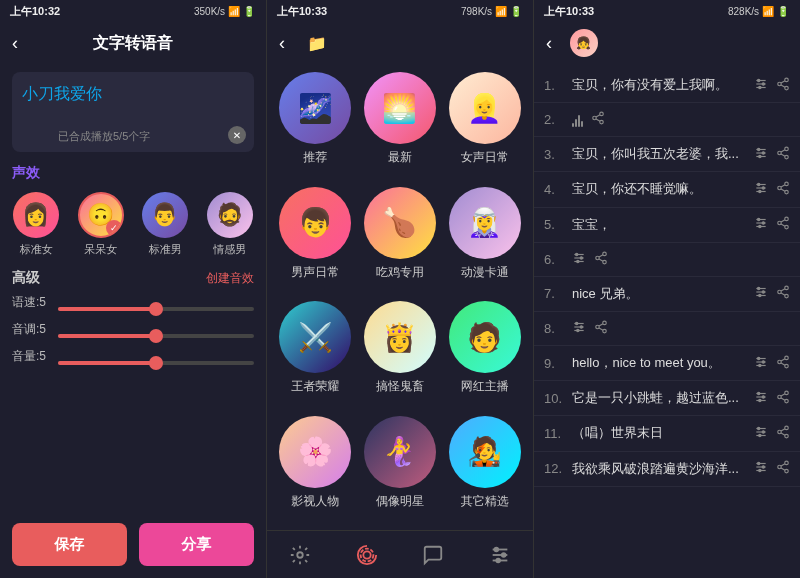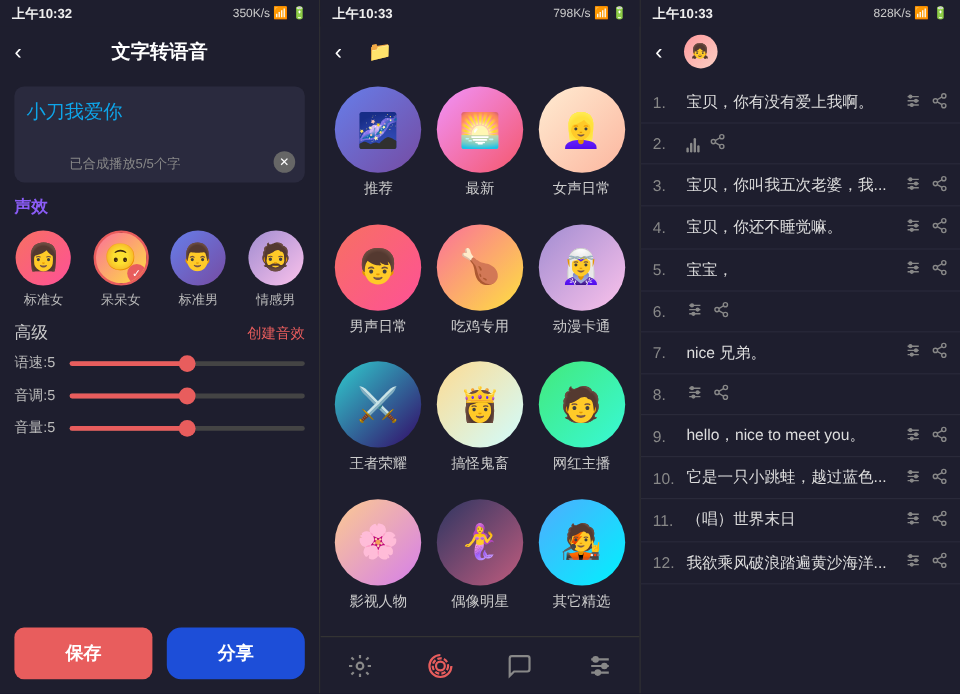--- a/index.html
+++ b/index.html
@@ -182,31 +182,31 @@
     
     .advanced-header {
       display: flex;
       justify-content: space-between;
       align-items: center;
       padding: 6px 12px 2px;
     }
     .advanced-label {
       font-size: 14px;
       color: #ccc;
-      font-weight: 400;
+      font-weight: 700;
     }
     .create-effect {
       font-size: 12px;
       color: #e85d5d;
       cursor: pointer;
     }
 
     .slider-row {
       display: flex;
-      align-items: center;
+      align-items: flex-end;
       padding: 5px 12px;
       gap: 8px;
     }
     .slider-label {
       font-size: 12px;
       color: #bbb;
       width: 38px;
     }
     .slider-track {
       flex: 1;
@@ -245,23 +245,22 @@
       border: none;
       font-size: 15px;
       font-weight: 600;
       cursor: pointer;
     }
     .btn-save {
       background: #e85d5d;
       color: #fff;
     }
     .btn-share {
-      background: #1d4ed8;
+      background: #ec4899;
       color: #fff;
-      border-radius: 12px;
     }
 
     
     .voice-pack-grid {
       display: grid;
       grid-template-columns: repeat(3, 1fr);
       gap: 8px;
       padding: 8px 10px;
       overflow-y: auto;
       flex: 1;

